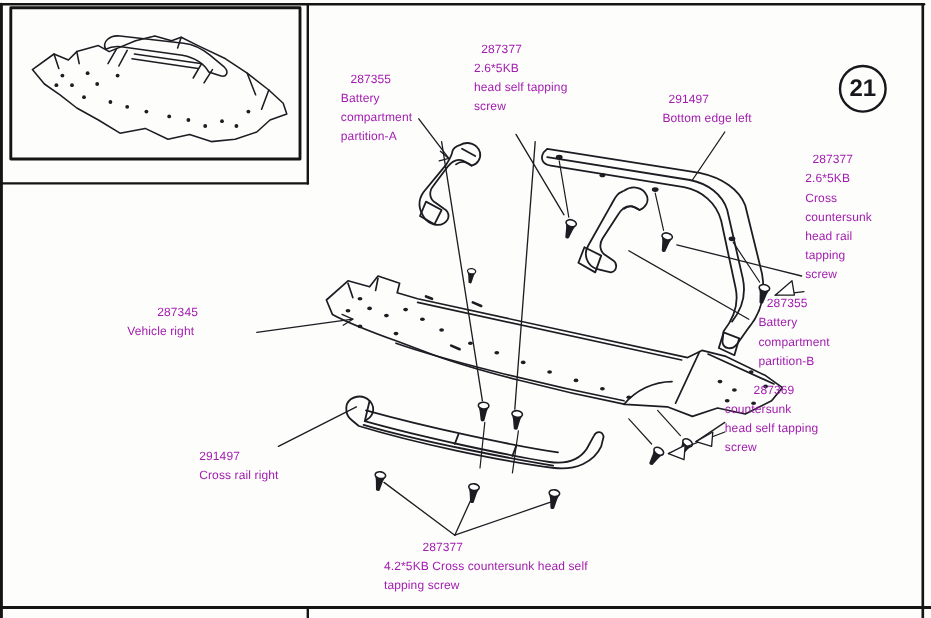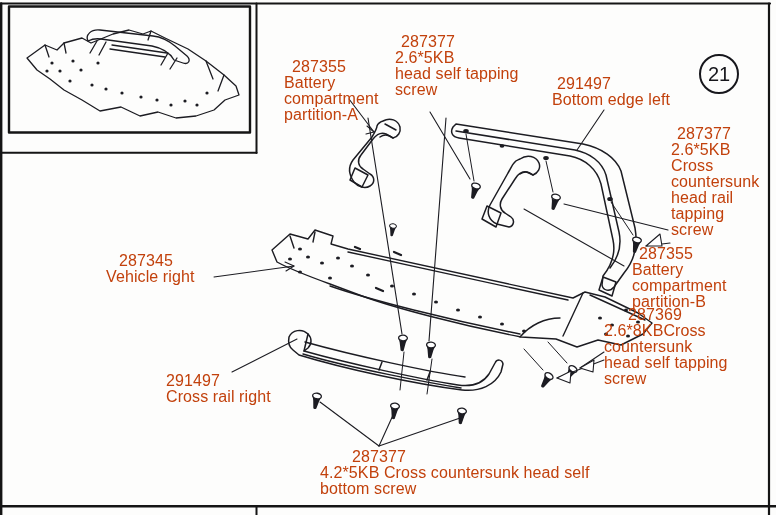--- a/index.html
+++ b/index.html
@@ -2,28 +2,28 @@
 <html><head>
 <meta charset="utf-8">
 <style>
   html,body{margin:0;padding:0;background:#ffffff;}
   #page{
     position:relative;width:776px;height:515px;background:#fdfdfc;
     font-family:"Liberation Sans","DejaVu Sans",sans-serif;overflow:hidden;
   }
   svg{position:absolute;left:0;top:0;}
   .lbl{
-    position:absolute;font-size:16px;line-height:16px;color:#c2410c;
+    position:absolute;font-size:10px;line-height:16px;color:#a21caf;
     white-space:nowrap;letter-spacing:0.1px;
   }
   .badge{
     position:absolute;left:699px;top:54px;width:36px;height:36px;
     border:2.6px solid #17171c;border-radius:50%;
     display:flex;align-items:center;justify-content:center;
-    font-size:20px;font-weight:normal;color:#17171c;
+    font-size:20px;font-weight:bold;color:#17171c;
   }
 </style>
 </head>
 <body>
 
 <div id="page">
 
   <svg width="776" height="515" viewBox="0 0 776 515" fill="none" stroke="#1c1c22" stroke-width="1.3" stroke-linecap="round" stroke-linejoin="round">
 
     <g stroke="#151515">
@@ -218,36 +218,35 @@
   </div>
 
   <div class="lbl" style="left:632px;top:246px">
     <div style="margin-left:7px">287355</div>
     <div>Battery</div>
     <div>compartment</div>
     <div>partition-B</div>
   </div>
 
   <div class="lbl" style="left:106px;top:253px">
-    <div style="margin-left:13px">287345</div>
+    <div style="margin-left:25px">287345</div>
     <div>Vehicle right</div>
   </div>
 
-  <div class="lbl" style="left:604px;top:307px">
+  <div class="lbl" style="left:604px;top:318px">
     <div style="margin-left:24px">287369</div>
-    <div>2.6*8KBCross</div>
     <div>countersunk</div>
     <div>head self tapping</div>
     <div>screw</div>
   </div>
 
   <div class="lbl" style="left:166px;top:373px">
     <div>291497</div>
     <div>Cross rail right</div>
   </div>
 
   <div class="lbl" style="left:320px;top:449px">
     <div style="margin-left:32px">287377</div>
     <div>4.2*5KB Cross countersunk head self</div>
-    <div>bottom screw</div>
+    <div>tapping screw</div>
   </div>
 
 </div>
 
 </body></html>

